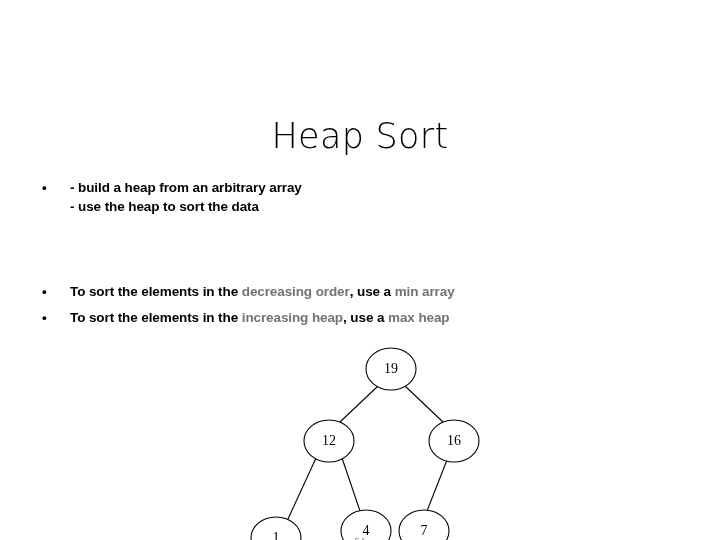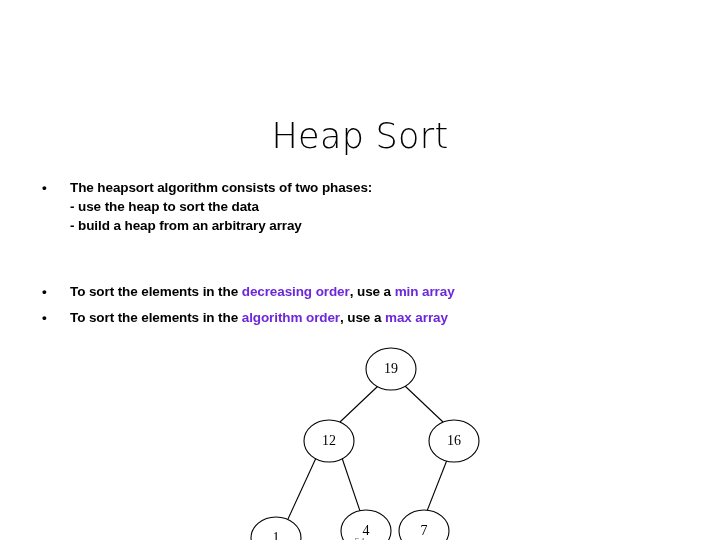--- a/index.html
+++ b/index.html
@@ -57,21 +57,21 @@
     line-height: 19px;
     color: #000000;
   }
   .sub-line {
     font-size: 13.5px;
     line-height: 19px;
     font-weight: 600;
     letter-spacing: -0.1px;
   }
   .hl {
-    color: #6d28d9;
+    color: #737373;
     font-weight: 700;
   }
 
   #bullet-1 { top: 130px; }
   #bullet-2 { top: 234px; }
   #bullet-3 { top: 260px; }
 
   
   #tree-figure {
     position: absolute;
@@ -117,37 +117,36 @@
 </head>
 <body>
 
 <div id="slide">
 
   <h1 id="slide-title">Heap Sort</h1>
 
   <div class="bullet-block" id="bullet-1">
     <div class="bullet-row">
       <span class="bullet-dot">•</span>
-      <span>The heapsort algorithm consists of two phases:</span>
+      <div class="sub-line">- build a heap from an arbitrary array</div>
       <div class="sub-line">- use the heap to sort the data</div>
-      <div class="sub-line">- build a heap from an arbitrary array</div>
     </div>
   </div>
 
   <div class="bullet-block" id="bullet-2">
     <div class="bullet-row">
       <span class="bullet-dot">•</span>
       <span>To sort the elements in the </span><span class="hl">decreasing order</span><span>, use a </span><span class="hl">min array</span>
     </div>
   </div>
 
   <div class="bullet-block" id="bullet-3">
     <div class="bullet-row">
       <span class="bullet-dot">•</span>
-      <span>To sort the elements in the </span><span class="hl">algorithm order</span><span>, use a </span><span class="hl">max array</span>
+      <span>To sort the elements in the </span><span class="hl">increasing heap</span><span>, use a </span><span class="hl">max heap</span>
     </div>
   </div>
 
   <div id="tree-figure">
     <svg width="720" height="540" viewBox="0 0 720 540" xmlns="http://www.w3.org/2000/svg">
       <g id="tree-edges">
           <line x1="330" y1="338" x2="292" y2="374" class="edge-line"></line>
           <line x1="357" y1="338" x2="395" y2="374" class="edge-line"></line>
           <line x1="268" y1="410" x2="240" y2="471" class="edge-line"></line>
           <line x1="294" y1="410" x2="312" y2="463" class="edge-line"></line>

